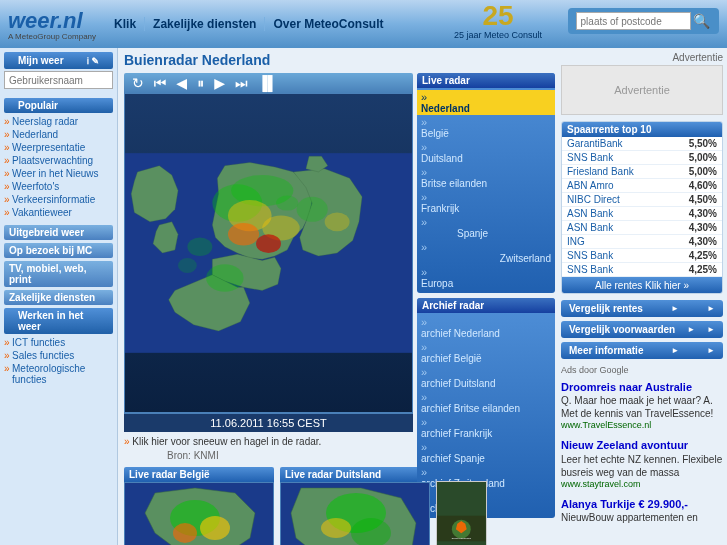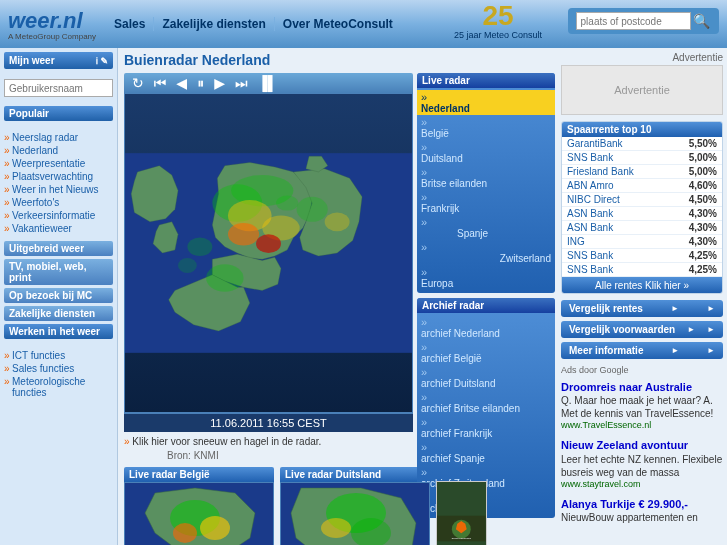--- a/index.html
+++ b/index.html
@@ -13,21 +13,21 @@
     #nav a { color: #003366; font-size: 12px; font-weight: bold; padding: 0 8px; border-right: 1px solid #7ab0e0; }
     #nav a:last-child { border-right: none; }
 
     
     #main-layout { display: flex; gap: 0; }
 
     
     #sidebar { width: 118px; background: #d8e8f8; border-right: 1px solid #b0c8e0; padding: 4px; flex-shrink: 0; }
 
     .sidebar-section { margin-bottom: 6px; }
-    .sidebar-title { background: linear-gradient(180deg, #5090d8 0%, #2060a8 100%); color: white; font-size: 10px; font-weight: bold; padding: 2px 5px; border-radius: 2px; margin-bottom: 10px; display: flex; align-items: center; justify-content: space-between; }
+    .sidebar-title { background: linear-gradient(180deg, #5090d8 0%, #2060a8 100%); color: white; font-size: 10px; font-weight: bold; padding: 2px 14px; border-radius: 2px; margin-bottom: 2px; display: flex; align-items: center; justify-content: space-between; }
     .sidebar-input { width: 100%; height: 18px; font-size: 10px; padding: 1px 4px; border: 1px solid #aaa; margin-bottom: 3px; color: #999; }
     .sidebar-link { display: block; color: #1a5fa8; font-size: 10px; padding: 1px 2px 1px 8px; position: relative; }
     .sidebar-link::before { content: '»'; position: absolute; left: 0; color: #f06000; }
     .sidebar-btn { background: linear-gradient(180deg, #7ab0e0 0%, #4a80c0 100%); color: white; font-size: 10px; font-weight: bold; padding: 2px 5px; border-radius: 2px; margin: 3px 0; display: block; cursor: pointer; border: none; width: 100%; text-align: left; }
 
     
     #content { flex: 1; padding: 4px 4px 4px 6px; }
 
     #content-grid { display: flex; gap: 4px; }
     #radar-area { flex: 1; }
@@ -88,21 +88,21 @@
   </style>
 </head>
 <body>
 
 <div id="header">
   <div>
     <span style="color:#1a5fa8;font-size:22px;font-weight:bold;font-style:italic;">weer.nl</span>
     <span style="display:block;color:#444;font-size:8px;margin-top:-2px;">A MeteoGroup Company</span>
   </div>
   <nav id="nav" style="display:flex;margin-left:10px;gap:0;">
-    <a style="color:#003366;font-size:12px;font-weight:bold;padding:0 8px;border-right:1px solid #7ab0e0;">Sales</a>
+    <a style="color:#003366;font-size:12px;font-weight:bold;padding:0 8px;border-right:1px solid #7ab0e0;">Klik</a>
     <a style="color:#003366;font-size:12px;font-weight:bold;padding:0 8px;border-right:1px solid #7ab0e0;">Zakelijke diensten</a>
     <a style="color:#003366;font-size:12px;font-weight:bold;padding:0 8px;">Over MeteoConsult</a>
   </nav>
   <div style="position:absolute;right:185px;top:2px;text-align:center;">
     <div style="font-size:28px;font-weight:bold;color:#c8a820;line-height:1;">25</div>
     <div style="font-size:9px;color:#003366;">25 jaar Meteo Consult</div>
   </div>
   <div style="position:absolute;right:8px;top:8px;background:#4a8fc8;border-radius:4px;padding:4px 8px;">
     <div style="display:flex;align-items:center;gap:3px;">
       <input type="text" style="width: 115px; height: 18px; font-size: 10px; padding: 1px 4px; border: 1px solid rgb(170, 170, 170);" placeholder="plaats of postcode">
@@ -130,22 +130,22 @@
       <a class="sidebar-link">Nederland</a>
       <a class="sidebar-link">Weerpresentatie</a>
       <a class="sidebar-link">Plaatsverwachting</a>
       <a class="sidebar-link">Weer in het Nieuws</a>
       <a class="sidebar-link">Weerfoto's</a>
       <a class="sidebar-link">Verkeersinformatie</a>
       <a class="sidebar-link">Vakantieweer</a>
     </div>
 
     <button class="sidebar-btn">Uitgebreid weer</button>
+    <button class="sidebar-btn">Op bezoek bij MC</button>
     <button class="sidebar-btn">TV, mobiel, web, print</button>
-    <button class="sidebar-btn">Op bezoek bij MC</button>
     <button class="sidebar-btn">Zakelijke diensten</button>
 
     <div class="sidebar-section">
       <div class="sidebar-title">
         <span>Werken in het weer</span>
       </div>
       <a class="sidebar-link">ICT functies</a>
       <a class="sidebar-link">Sales functies</a>
       <a class="sidebar-link">Meteorologische functies</a>
     </div>

